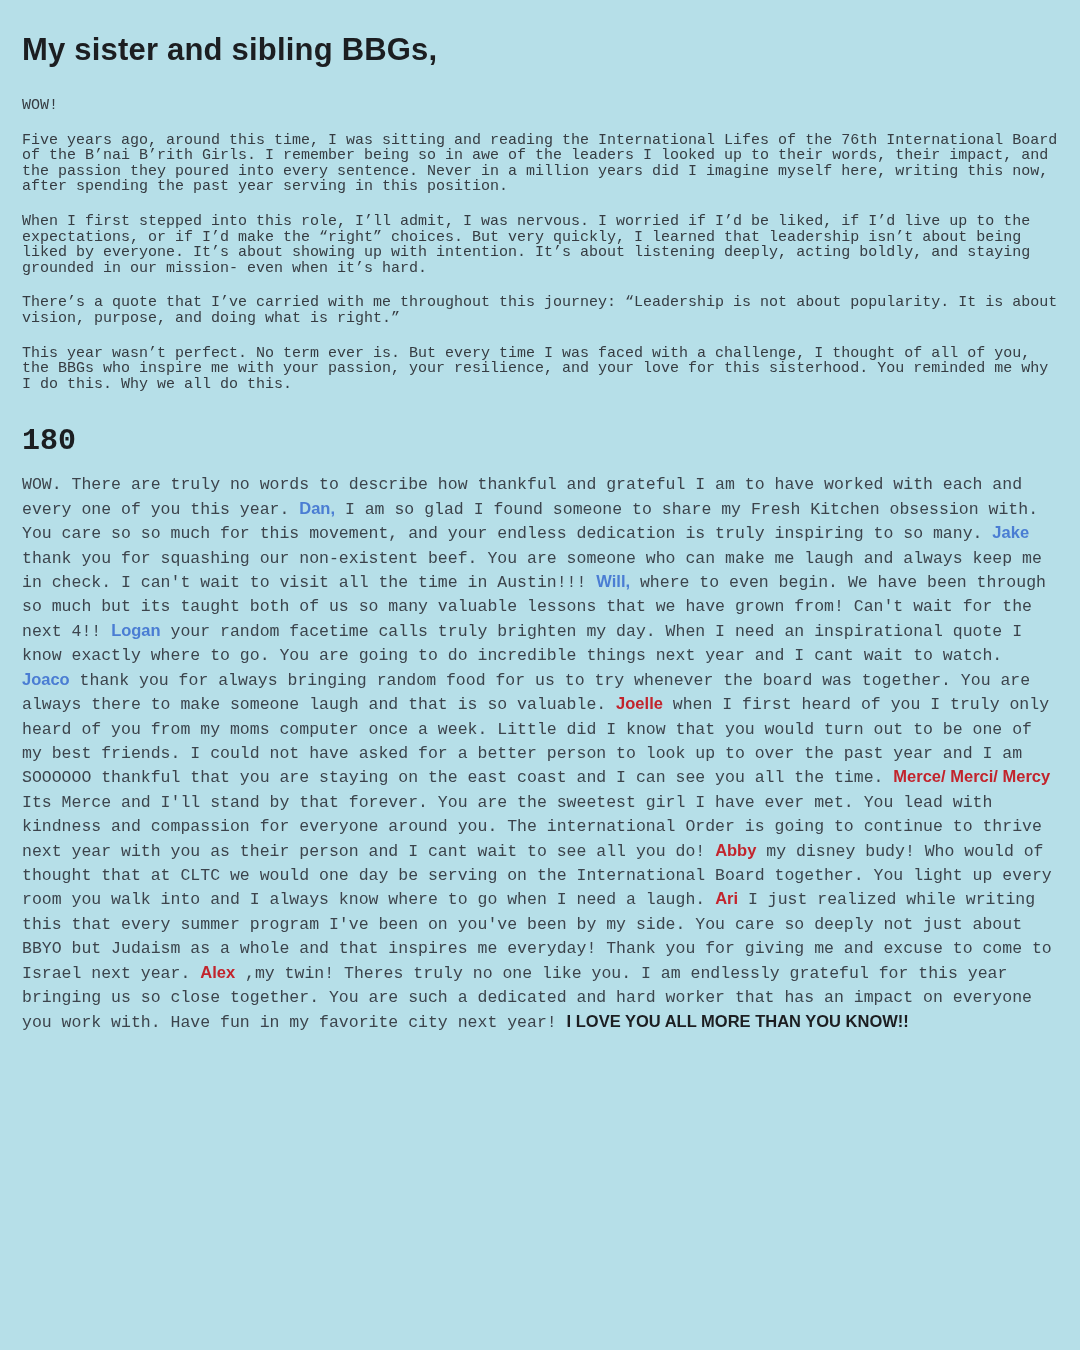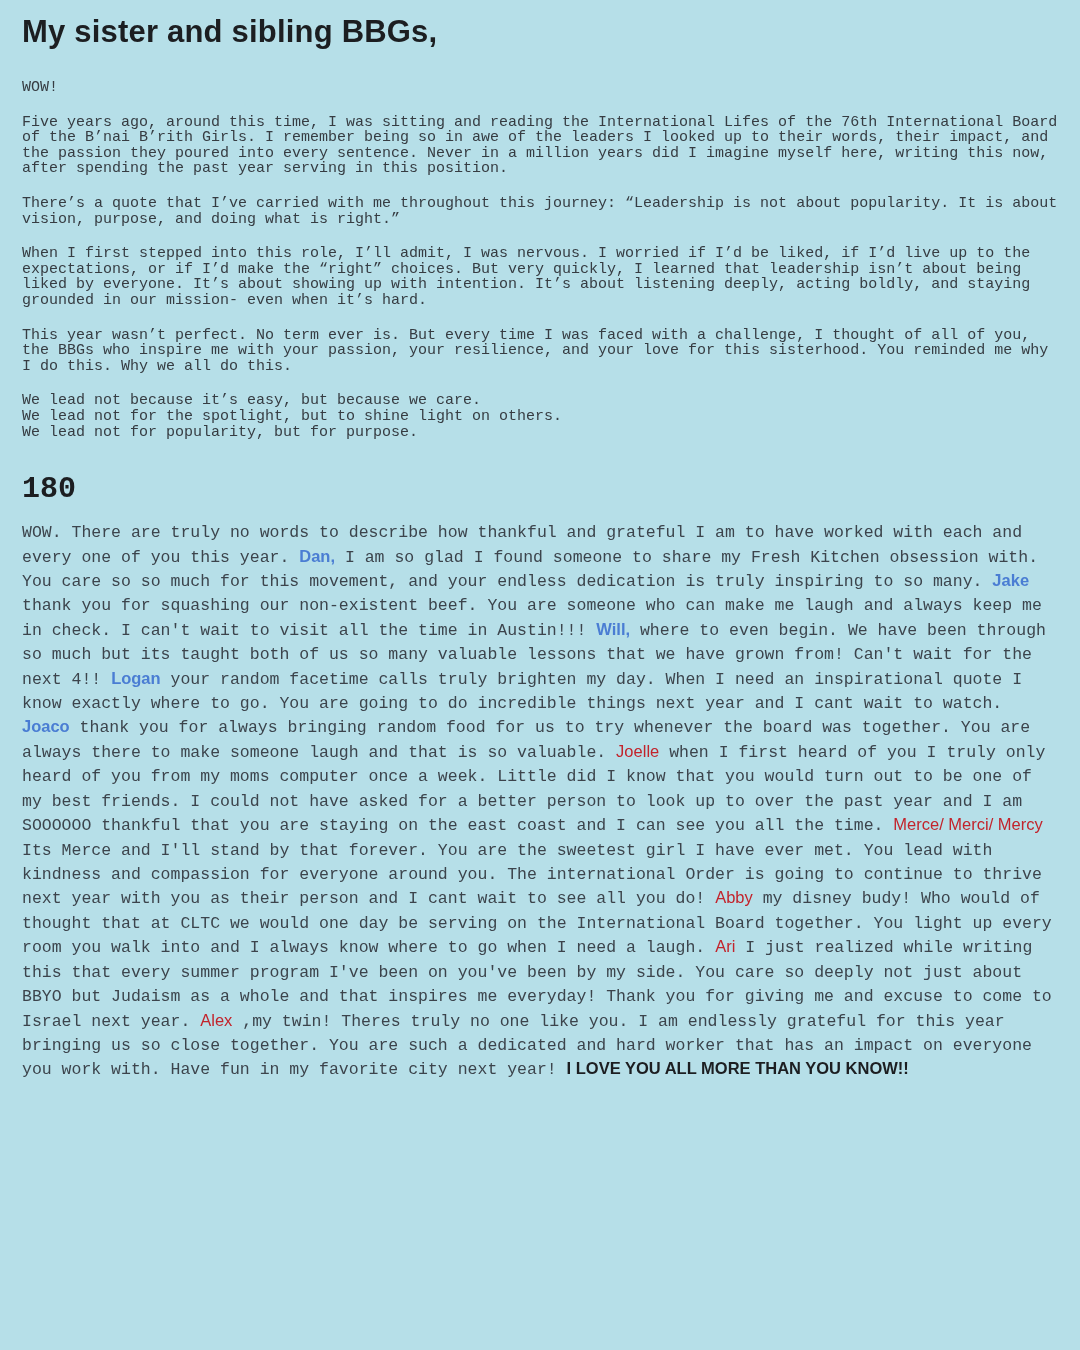--- a/index.html
+++ b/index.html
@@ -13,21 +13,21 @@
   * { box-sizing: border-box; }
   html, body { margin: 0; padding: 0; }
   body {
     background: var(--bg);
     font-family: "Liberation Sans", sans-serif;
   }
   .page {
     width: 1080px;
     min-height: 1350px;
     background: var(--bg);
-    padding: 8px 22px 40px 22px;
+    padding: 26px 22px 40px 22px;
   }
   .title {
     font-size: 31px;
     font-weight: 700;
     color: var(--title);
     letter-spacing: 0.2px;
     margin: 6px 0 30px 0;
   }
   .paragraphs p {
     font-size: 15px;
@@ -47,33 +47,30 @@
   }
   .shoutouts {
     font-size: 16.5px;
     line-height: 1.42;
     color: var(--shout);
     margin: 0;
     max-width: 1038px;
   }
   .seg-normal { color: var(--shout); font-family: Liberation Mono, monospace; }
   .seg-blue   { color: var(--blue); font-weight: 700; }
-  .seg-red    { color: var(--red);  font-weight: 400; }
+  .seg-red    { color: var(--red);  font-weight: 700; }
   .seg-bold   { color: var(--title); font-weight: 700; }
 </style>
 </head>
 <body>
 
 <div class="page">
   <h1 class="title">My sister and sibling BBGs,</h1>
   <div class="paragraphs" id="paragraphs">
       <p>WOW!</p>
       <p>Five years ago, around this time, I was sitting and reading the International Lifes of the 76th International Board of the B’nai B’rith Girls. I remember being so in awe of the leaders I looked up to their words, their impact, and the passion they poured into every sentence. Never in a million years did I imagine myself here, writing this now, after spending the past year serving in this position.</p>
+      <p>When I first stepped into this role, I’ll admit, I was nervous. I worried if I’d be liked, if I’d live up to the expectations, or if I’d make the “right” choices. But very quickly, I learned that leadership isn’t about being liked by everyone. It’s about showing up with intention. It’s about listening deeply, acting boldly, and staying grounded in our mission- even when it’s hard.</p>
       <p>There’s a quote that I’ve carried with me throughout this journey: “Leadership is not about popularity. It is about vision, purpose, and doing what is right.”</p>
-      <p>When I first stepped into this role, I’ll admit, I was nervous. I worried if I’d be liked, if I’d live up to the expectations, or if I’d make the “right” choices. But very quickly, I learned that leadership isn’t about being liked by everyone. It’s about showing up with intention. It’s about listening deeply, acting boldly, and staying grounded in our mission- even when it’s hard.</p>
       <p>This year wasn’t perfect. No term ever is. But every time I was faced with a challenge, I thought of all of you, the BBGs who inspire me with your passion, your resilience, and your love for this sisterhood. You reminded me why I do this. Why we all do this.</p>
-      <p>We lead not because it’s easy, but because we care.
-We lead not for the spotlight, but to shine light on others.
-We lead not for popularity, but for purpose.</p>
     </div>
   <h2 class="heading180">180</h2>
   <p class="shoutouts" id="shoutouts"><span class="seg-normal">WOW. There are truly no words to describe how thankful and grateful I am to have worked with each and every one of you this year. </span><span class="seg-blue">Dan,</span><span class="seg-normal"> I am so glad I found someone to share my Fresh Kitchen obsession with. You care so so much for this movement, and your endless dedication is truly inspiring to so many. </span><span class="seg-blue">Jake</span><span class="seg-normal"> thank you for squashing our non-existent beef. You are someone who can make me laugh and always keep me in check. I can't wait to visit all the time in Austin!!! </span><span class="seg-blue">Will,</span><span class="seg-normal"> where to even begin. We have been through so much but its taught both of us so many valuable lessons that we have grown from! Can't wait for the next 4!! </span><span class="seg-blue">Logan</span><span class="seg-normal"> your random facetime calls truly brighten my day. When I need an inspirational quote I know exactly where to go. You are going to do incredible things next year and I cant wait to watch. </span><span class="seg-blue">Joaco</span><span class="seg-normal"> thank you for always bringing random food for us to try whenever the board was together. You are always there to make someone laugh and that is so valuable. </span><span class="seg-red">Joelle</span><span class="seg-normal"> when I first heard of you I truly only heard of you from my moms computer once a week. Little did I know that you would turn out to be one of my best friends. I could not have asked for a better person to look up to over the past year and I am SOOOOOO thankful that you are staying on the east coast and I can see you all the time. </span><span class="seg-red">Merce/ Merci/ Mercy</span><span class="seg-normal"> Its Merce and I'll stand by that forever. You are the sweetest girl I have ever met. You lead with kindness and compassion for everyone around you. The international Order is going to continue to thrive next year with you as their person and I cant wait to see all you do! </span><span class="seg-red">Abby</span><span class="seg-normal"> my disney budy! Who would of thought that at CLTC we would one day be serving on the International Board together. You light up every room you walk into and I always know where to go when I need a laugh. </span><span class="seg-red">Ari</span><span class="seg-normal"> I just realized while writing this that every summer program I've been on you've been by my side. You care so deeply not just about BBYO but Judaism as a whole and that inspires me everyday! Thank you for giving me and excuse to come to Israel next year. </span><span class="seg-red">Alex</span><span class="seg-normal"> ,my twin! Theres truly no one like you. I am endlessly grateful for this year bringing us so close together. You are such a dedicated and hard worker that has an impact on everyone you work with. Have fun in my favorite city next year! </span><span class="seg-bold">I LOVE YOU ALL MORE THAN YOU KNOW!!</span></p>
 </div>
 
 </body></html>

